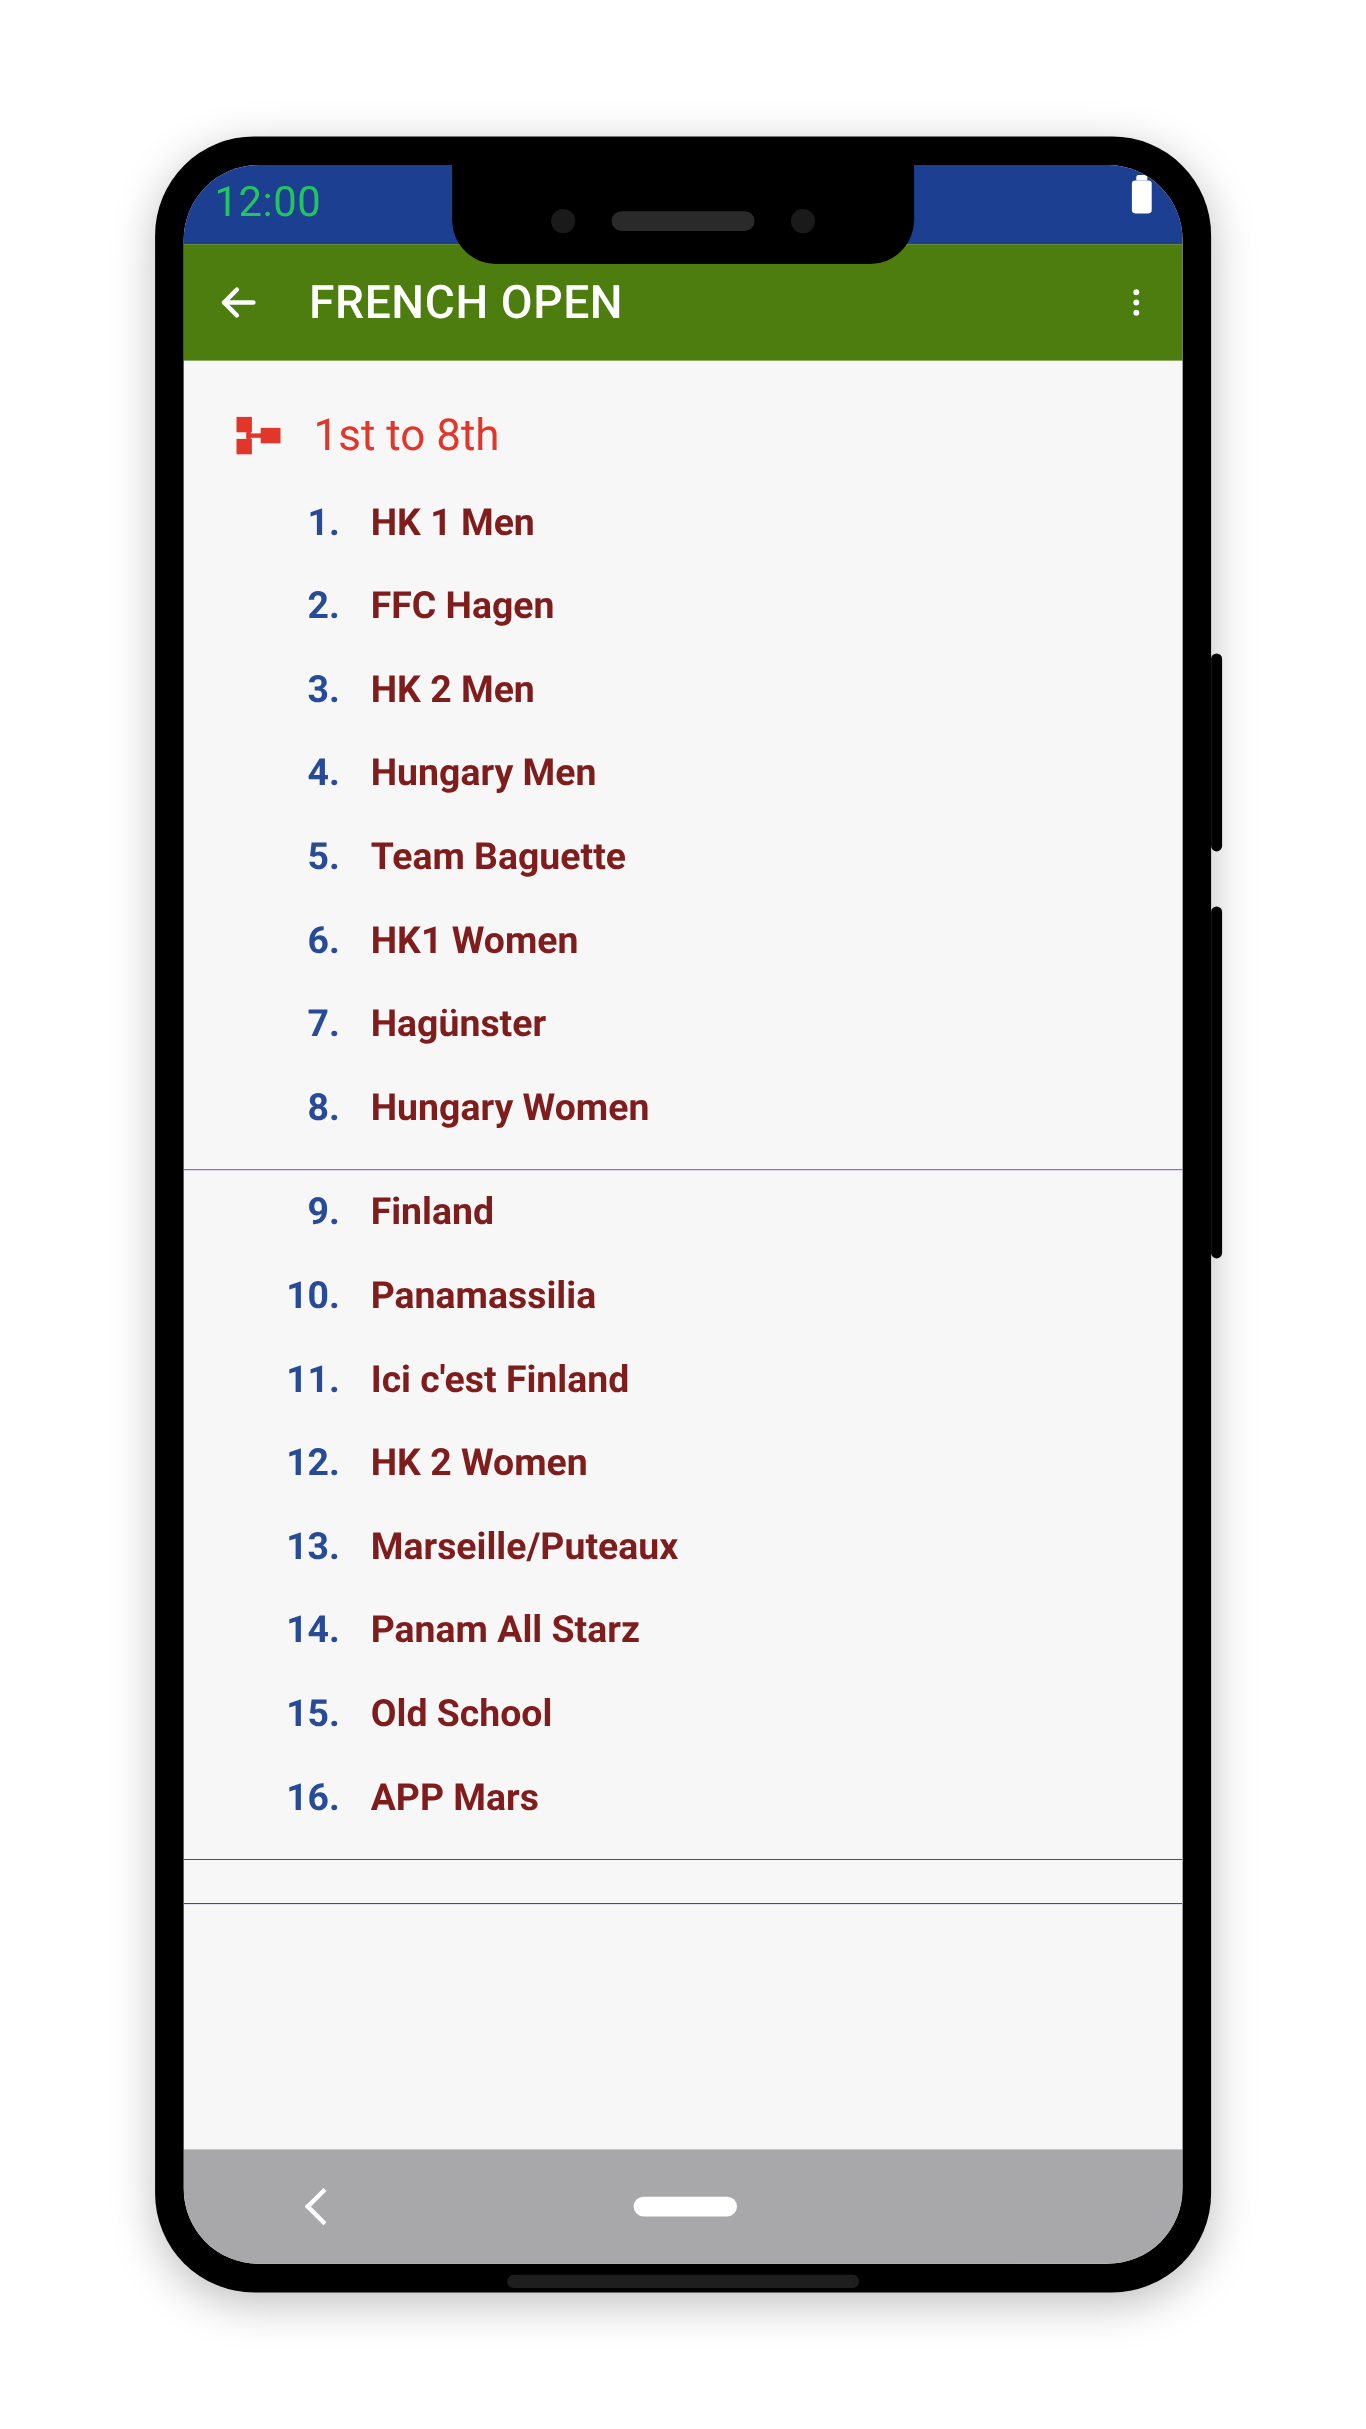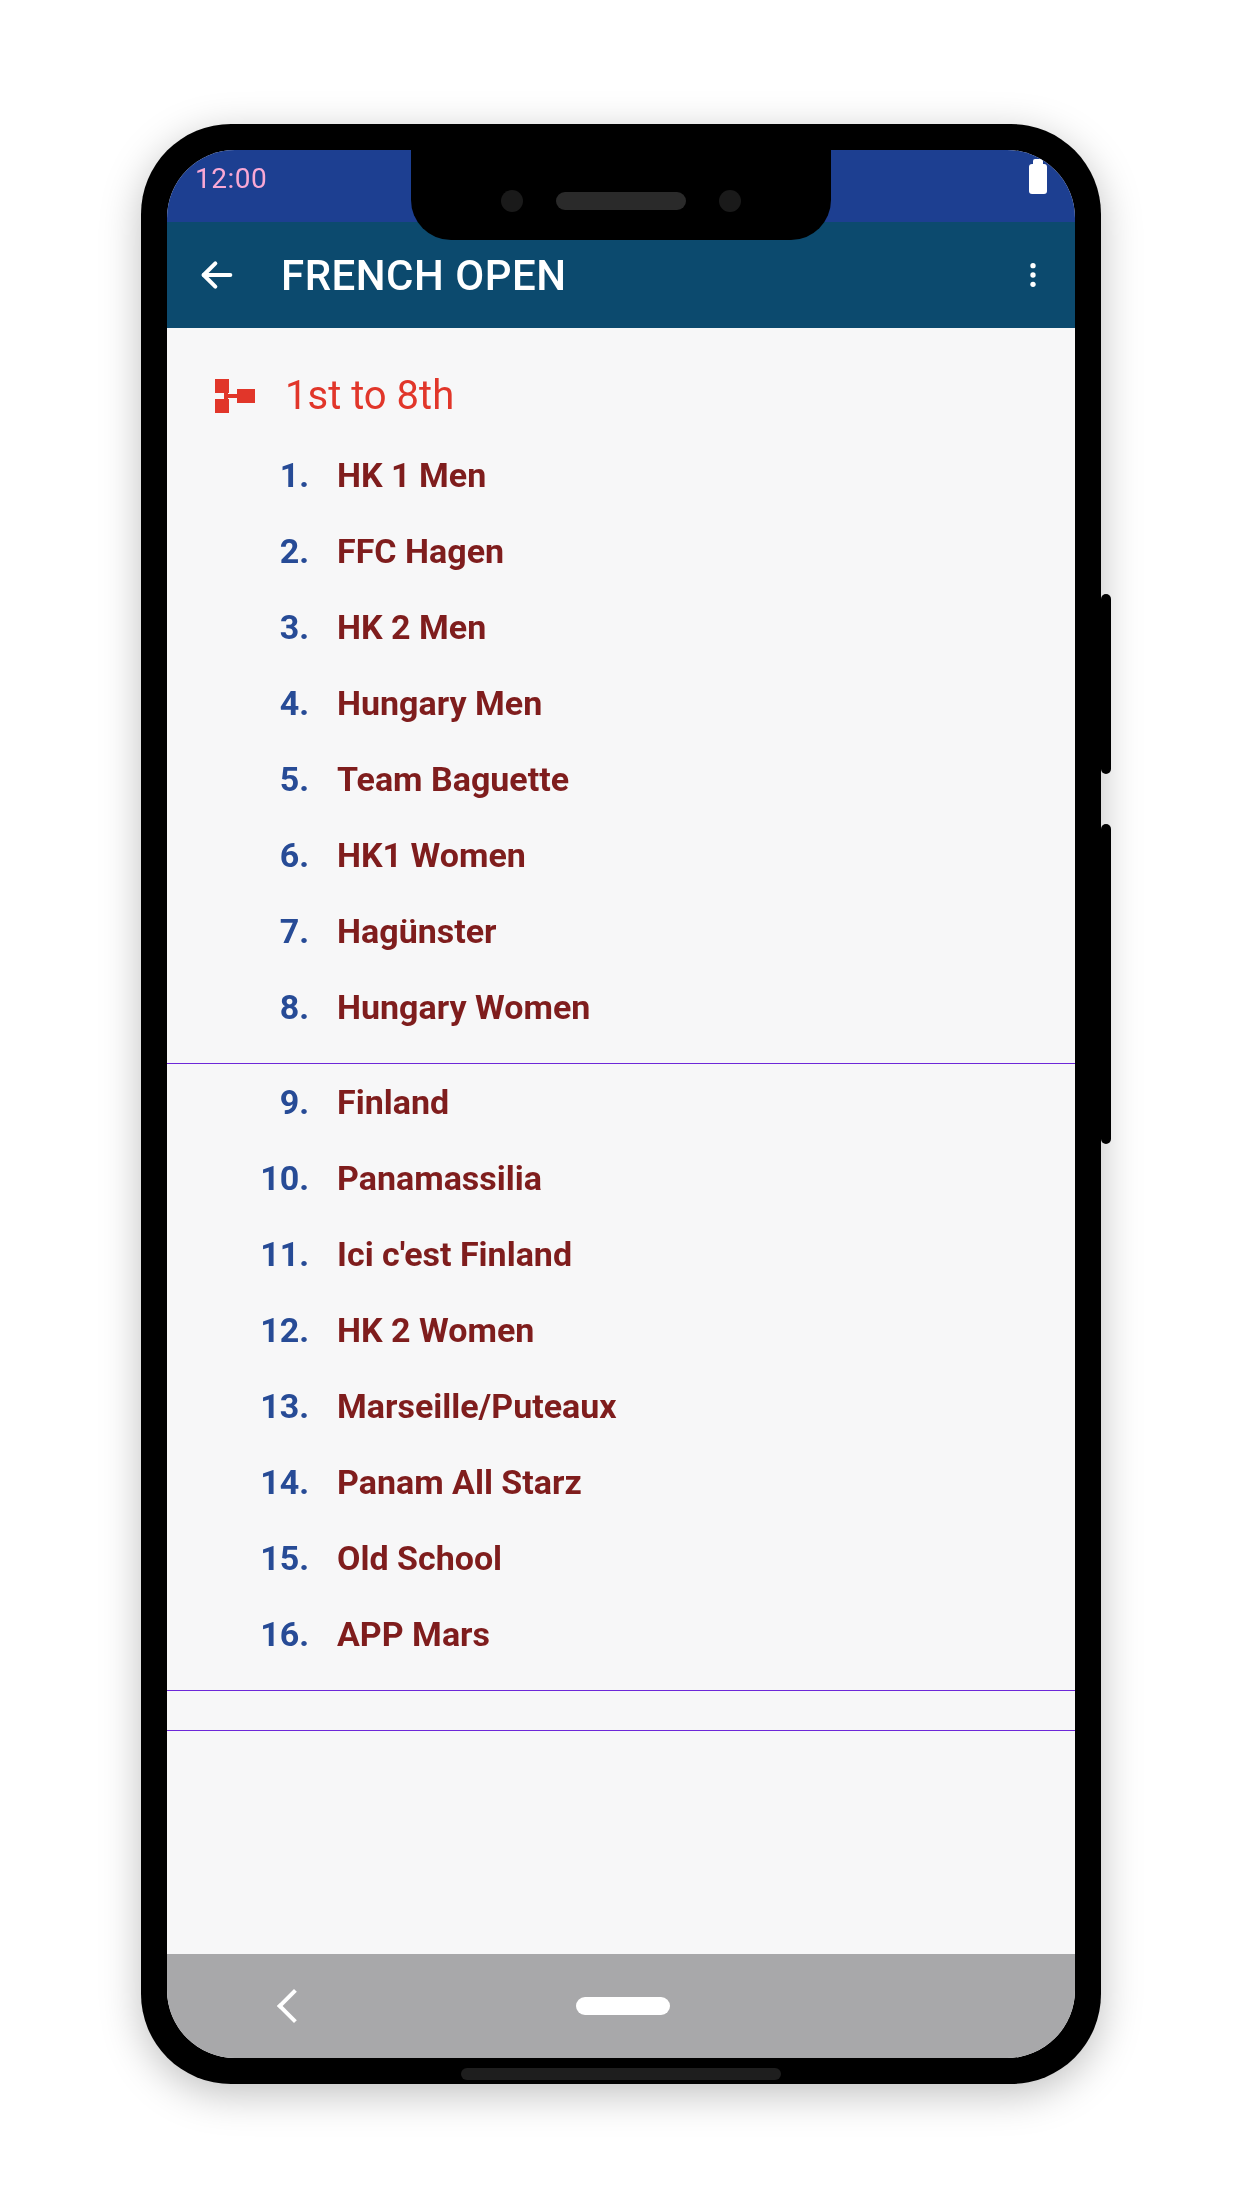--- a/index.html
+++ b/index.html
@@ -54,26 +54,26 @@
     background: #1a1a1a;
     border-radius: 50%;
   }
   .notch .cam.left { left: 90px; }
   .notch .cam.right { right: 90px; }
 
   
   .status-bar {
     height: 72px;
     background: #1d3f91;
-    color: #f9a8d4;
+    color: #22c55e;
     display: flex;
     align-items: flex-start;
     padding: 12px 28px 0 28px;
     justify-content: space-between;
-    font-size: 28px;
+    font-size: 38px;
     font-weight: 400;
   }
   .status-bar .time { letter-spacing: 0.5px; }
   .status-bar .battery-icon {
     width: 18px; height: 30px;
     background: #fff;
     border-radius: 3px;
     position: relative;
     margin-top: 2px;
   }
@@ -82,21 +82,21 @@
     position: absolute;
     top: -5px; left: 4px;
     width: 10px; height: 5px;
     background: #fff;
     border-radius: 2px 2px 0 0;
   }
 
   
   .app-bar {
     height: 106px;
-    background: #0c4a6e;
+    background: #4d7c0f;
     color: #fff;
     display: flex;
     align-items: center;
     padding: 0 14px 0 22px;
     gap: 36px;
   }
   .app-bar .back-button {
     width: 56px; height: 56px;
     display: flex; align-items: center; justify-content: center;
     cursor: pointer;

